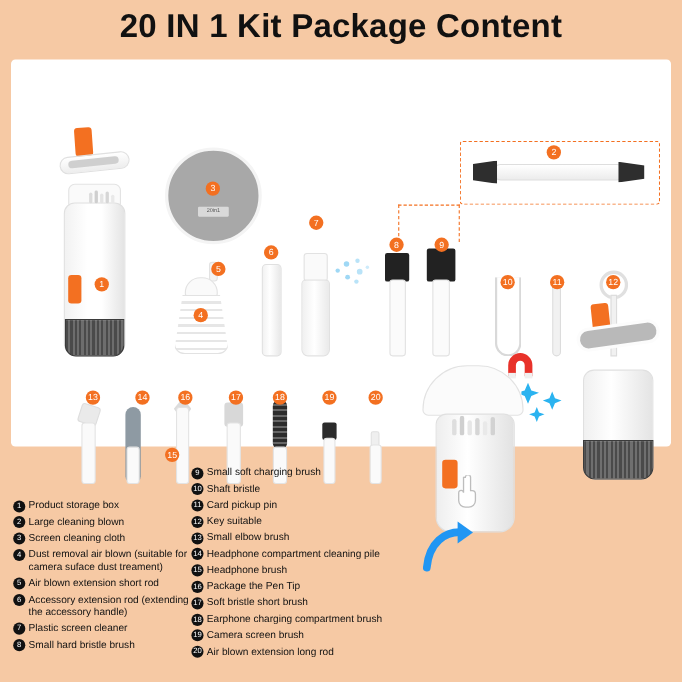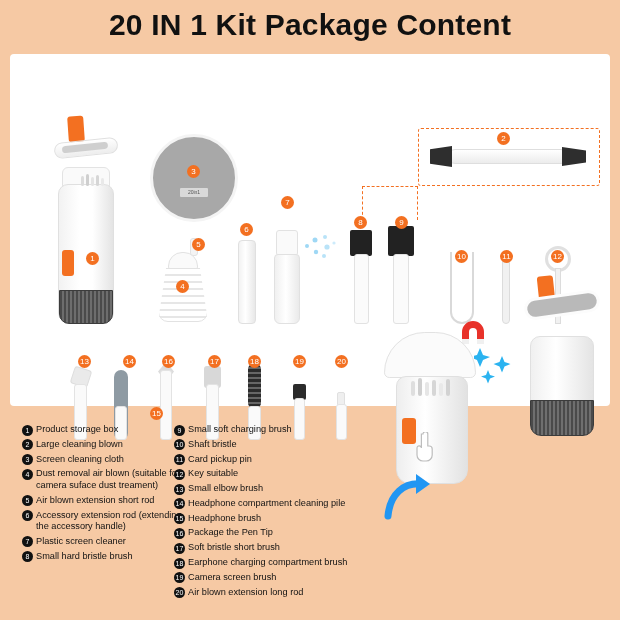--- a/index.html
+++ b/index.html
@@ -37,21 +37,21 @@
     width: 360px;
     height: 190px;
   }
   .legend-col {
     position: absolute;
     top: 0;
     font-size: 9.2px;
     color: #111;
     line-height: 11.6px;
   }
-  .legend-col.left { left: 10px; width: 160px; }
+  .legend-col.left { left: 0; width: 160px; margin-top: 30px; }
   .legend-col.right { left: 162px; width: 205px; }
   .litem {
     display: flex;
     align-items: flex-start;
     margin-bottom: 3.2px;
   }
   .num {
     flex: 0 0 auto;
     width: 11px; height: 11px;
     border-radius: 50%;

